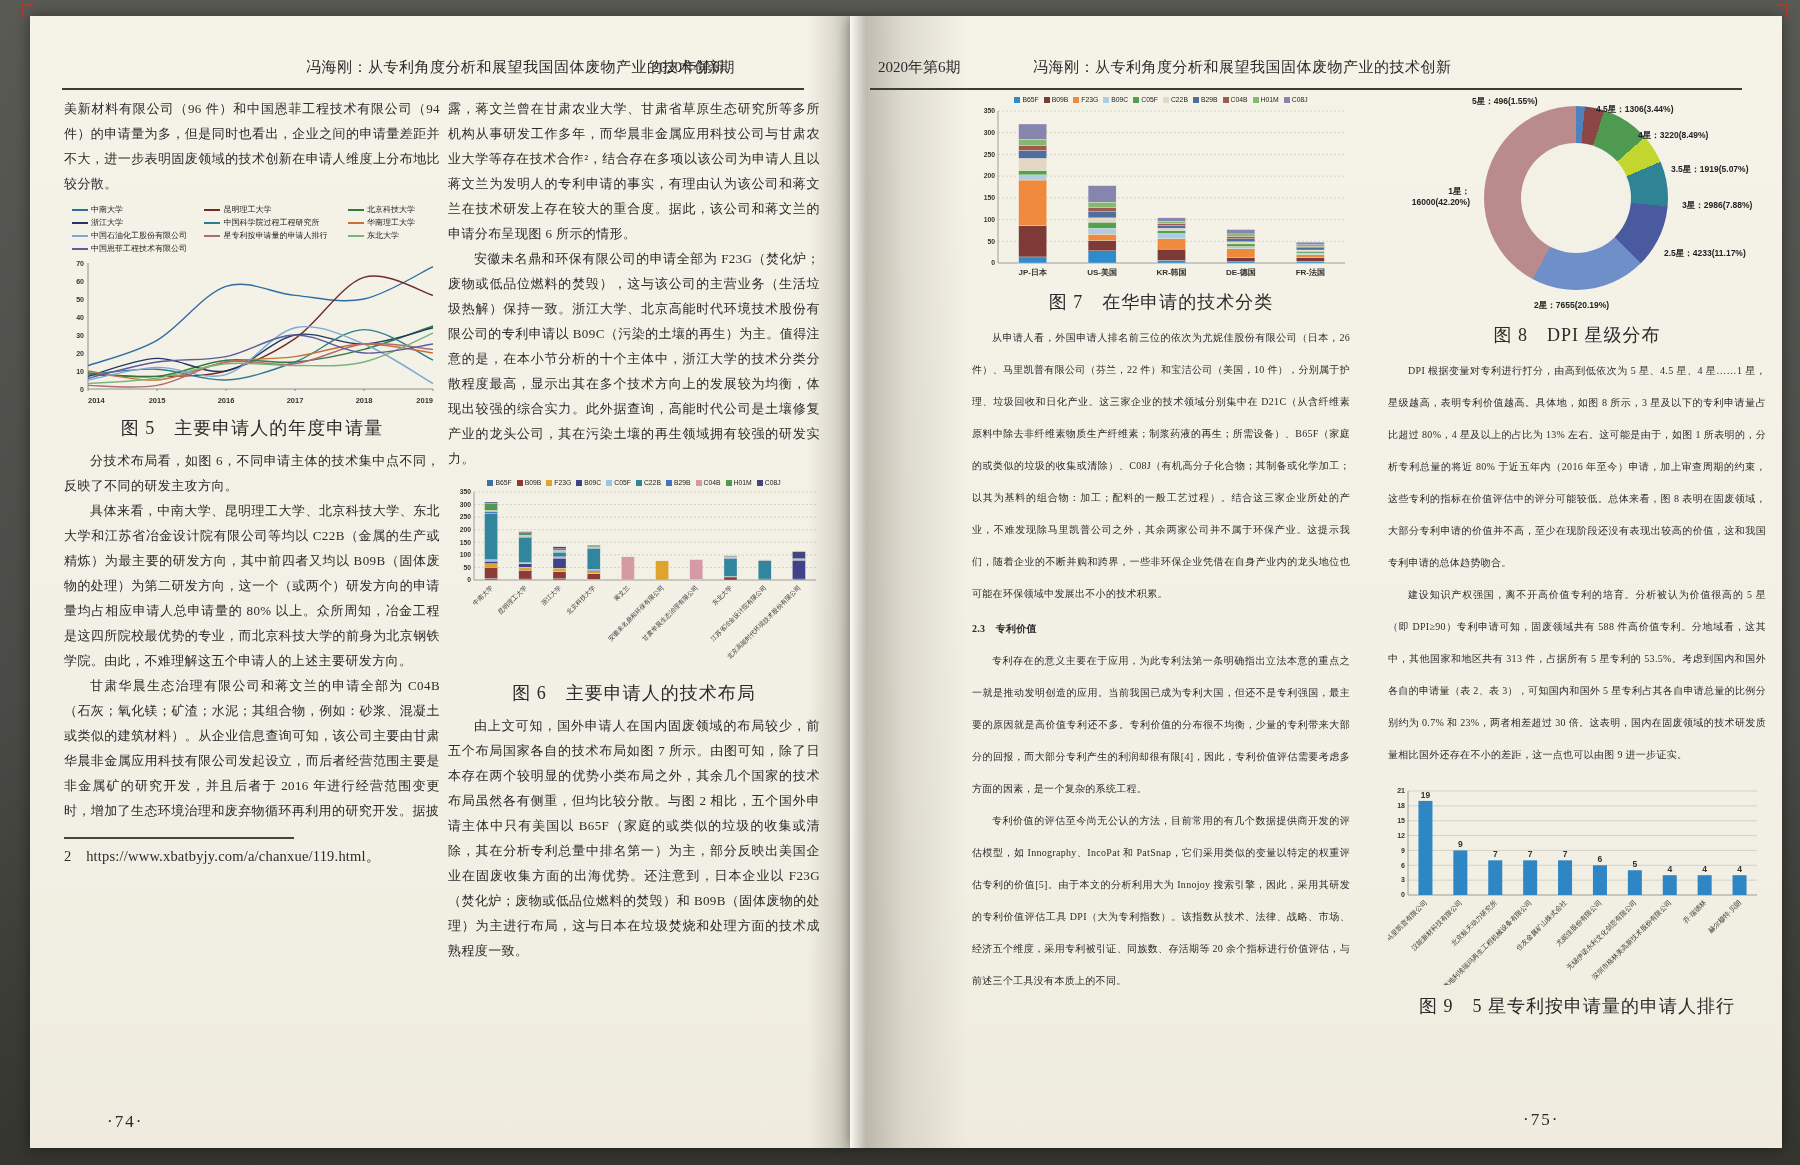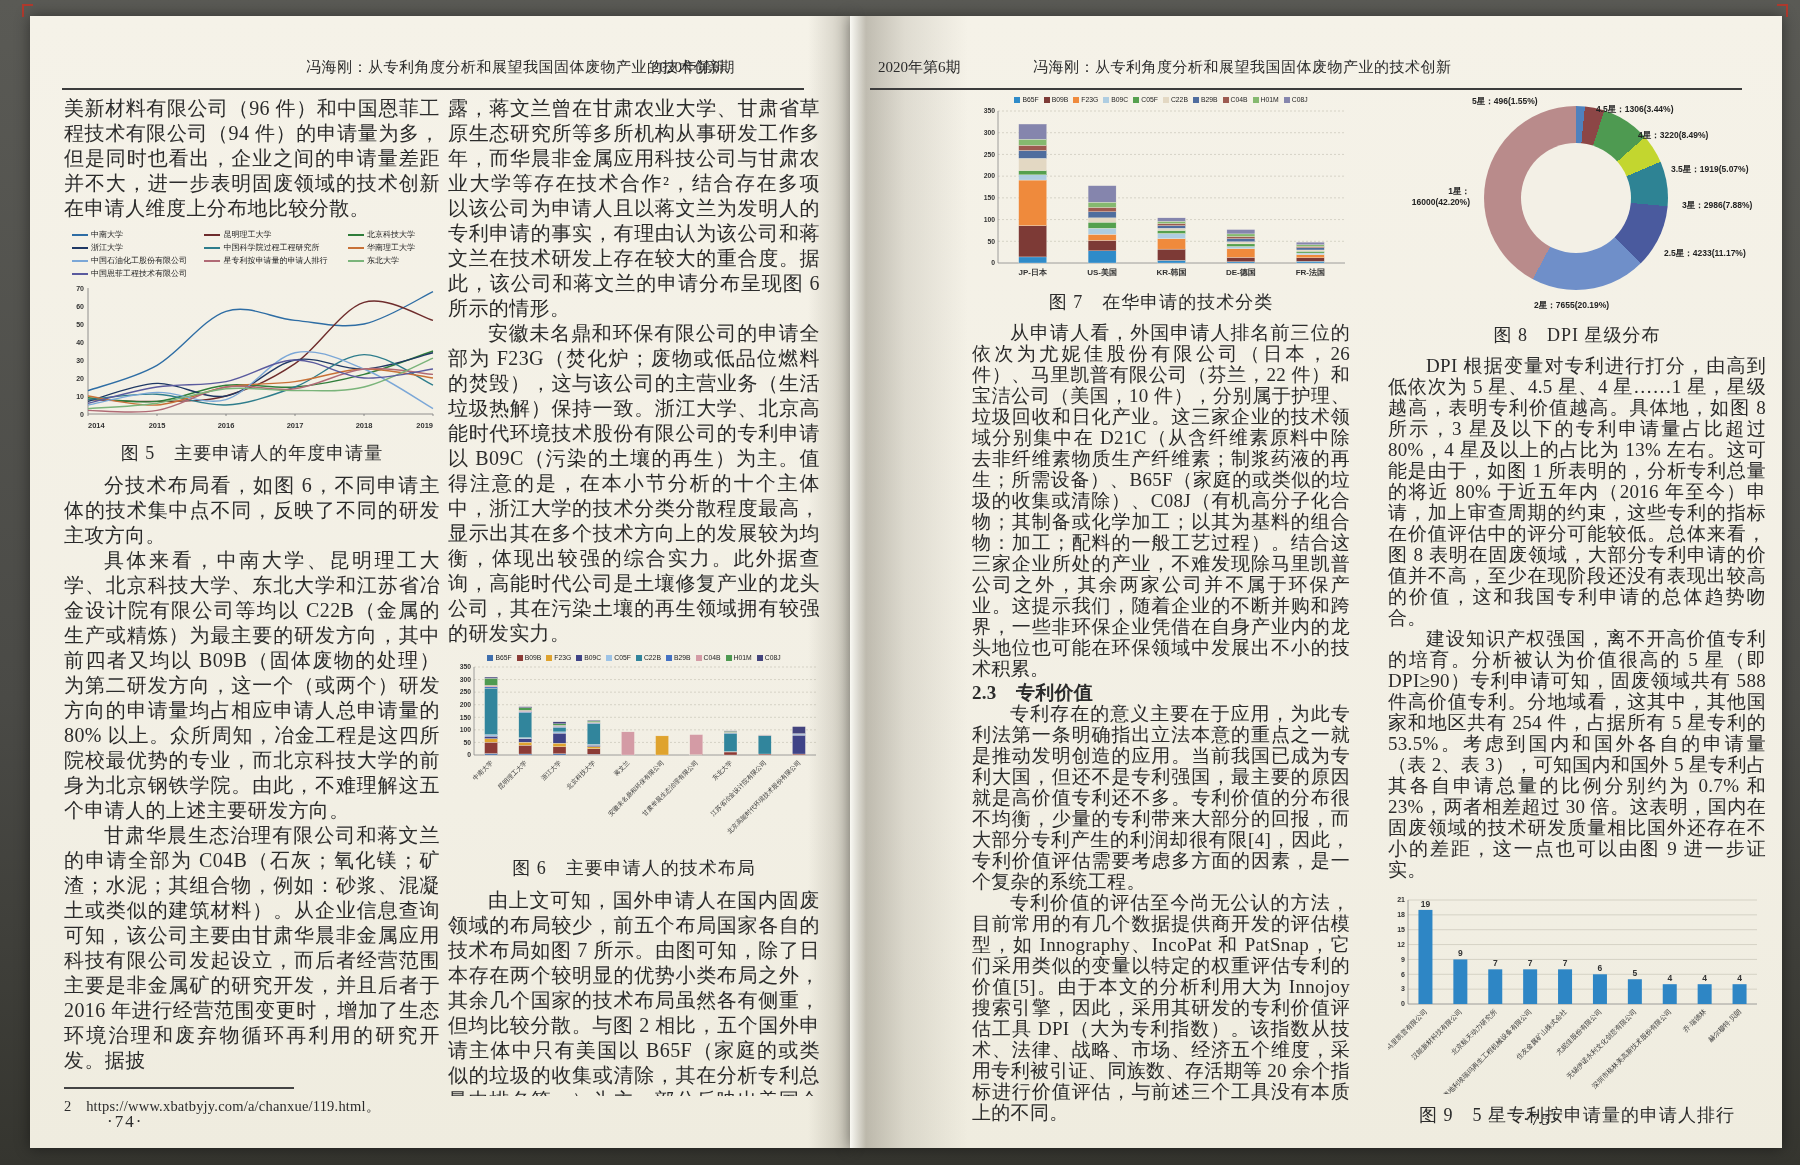--- a/index.html
+++ b/index.html
@@ -24,22 +24,22 @@
   .page-right .h-title{left:183px;top:8px;}
   .page-right .h-issue{left:28px;top:8px;}
   .page-right .h-rule{left:20px;right:24px;}
   .col{position:absolute;top:80px;overflow:hidden;}
   .colL1{left:34px;width:376px;height:1025px;}
   .colL2{left:418px;width:372px;height:1000px;}
   .page-right .col{top:72px;}
   .colR1{left:122px;width:378px;height:1045px;}
   .colR2{left:538px;width:378px;height:1045px;}
   .para{margin:0;text-align:justify;text-justify:inter-ideograph;}
-  .page-left .para{font-size:20px;line-height:25px;letter-spacing:.4px;}
-  .page-right .para{font-size:19px;line-height:21px;letter-spacing:.3px;}
+  .page-left .para{font-size:13px;line-height:25px;letter-spacing:.4px;}
+  .page-right .para{font-size:10px;line-height:32px;letter-spacing:.3px;}
   .para.ind{text-indent:2em;}
   .para.hd{font-weight:bold;text-indent:0;margin-top:3px;}
   .figure{margin:8px 0 4px;}
   .caption{text-align:center;font-size:18px;margin:5px 0 8px;letter-spacing:1px;}
   .legend{font-family:"Liberation Sans","DejaVu Sans",sans-serif;}
   .legend-grid{display:grid;grid-template-columns:36% 39% 25%;row-gap:2px;margin:0 0 3px 8px;}
   .lg-it{display:flex;align-items:center;gap:3px;font-size:8px;color:#222;white-space:nowrap;overflow:hidden;}
   .lg-it em{font-style:normal;}
   .sw-line{width:16px;height:2px;flex:none;display:block;}
   .sw-sq{width:6px;height:6px;flex:none;display:block;}
@@ -459,21 +459,21 @@
             <div class="d-label" style="left: 294px; top: 104px;">3星：2986(7.88%)</div>
             <div class="d-label" style="left: 276px; top: 152px;">2.5星：4233(11.17%)</div>
             <div class="d-label" style="left: 146px; top: 204px;">2星：7655(20.19%)</div>
             <div class="d-label" style="left: 2px; top: 90px; width: 80px; text-align: right;">1星：
 16000(42.20%)</div>
           </div>
         <div class="caption">图 8　DPI 星级分布</div>
       </div>
       <div>
           <p class="para ind">DPI 根据变量对专利进行打分，由高到低依次为 5 星、4.5 星、4 星……1 星，星级越高，表明专利价值越高。具体地，如图 8 所示，3 星及以下的专利申请量占比超过 80%，4 星及以上的占比为 13% 左右。这可能是由于，如图 1 所表明的，分析专利总量的将近 80% 于近五年内（2016 年至今）申请，加上审查周期的约束，这些专利的指标在价值评估中的评分可能较低。总体来看，图 8 表明在固废领域，大部分专利申请的价值并不高，至少在现阶段还没有表现出较高的价值，这和我国专利申请的总体趋势吻合。</p>
-          <p class="para ind">建设知识产权强国，离不开高价值专利的培育。分析被认为价值很高的 5 星（即 DPI≥90）专利申请可知，固废领域共有 588 件高价值专利。分地域看，这其中，其他国家和地区共有 254 件，占据所有 5 星专利的 53.5%。考虑到国内和国外各自的申请量（表 2、表 3），可知国内和国外 5 星专利占其各自申请总量的比例分别约为 0.7% 和 23%，两者相差超过 30 倍。这表明，国内在固废领域的技术研发质量相比国外还存在不小的差距，这一点也可以由图 9 进一步证实。</p>
+          <p class="para ind">建设知识产权强国，离不开高价值专利的培育。分析被认为价值很高的 5 星（即 DPI≥90）专利申请可知，固废领域共有 588 件高价值专利。分地域看，这其中，其他国家和地区共有 313 件，占据所有 5 星专利的 53.5%。考虑到国内和国外各自的申请量（表 2、表 3），可知国内和国外 5 星专利占其各自申请总量的比例分别约为 0.7% 和 23%，两者相差超过 30 倍。这表明，国内在固废领域的技术研发质量相比国外还存在不小的差距，这一点也可以由图 9 进一步证实。</p>
         </div>
       <div class="figure">
         <div><svg width="377" height="206" viewBox="0 0 377 206">
               <text x="17" y="118.3" text-anchor="end" font-size="7" font-weight="bold">0</text>
               <line x1="20" y1="101.14285714285714" x2="369" y2="101.14285714285714" stroke="#c9c5b8" stroke-width="0.7"></line>
               <text x="17" y="103.44285714285714" text-anchor="end" font-size="7" font-weight="bold">3</text>
               <line x1="20" y1="86.28571428571429" x2="369" y2="86.28571428571429" stroke="#c9c5b8" stroke-width="0.7"></line>
               <text x="17" y="88.58571428571429" text-anchor="end" font-size="7" font-weight="bold">6</text>
               <line x1="20" y1="71.42857142857143" x2="369" y2="71.42857142857143" stroke="#c9c5b8" stroke-width="0.7"></line>
               <text x="17" y="73.72857142857143" text-anchor="end" font-size="7" font-weight="bold">9</text>

